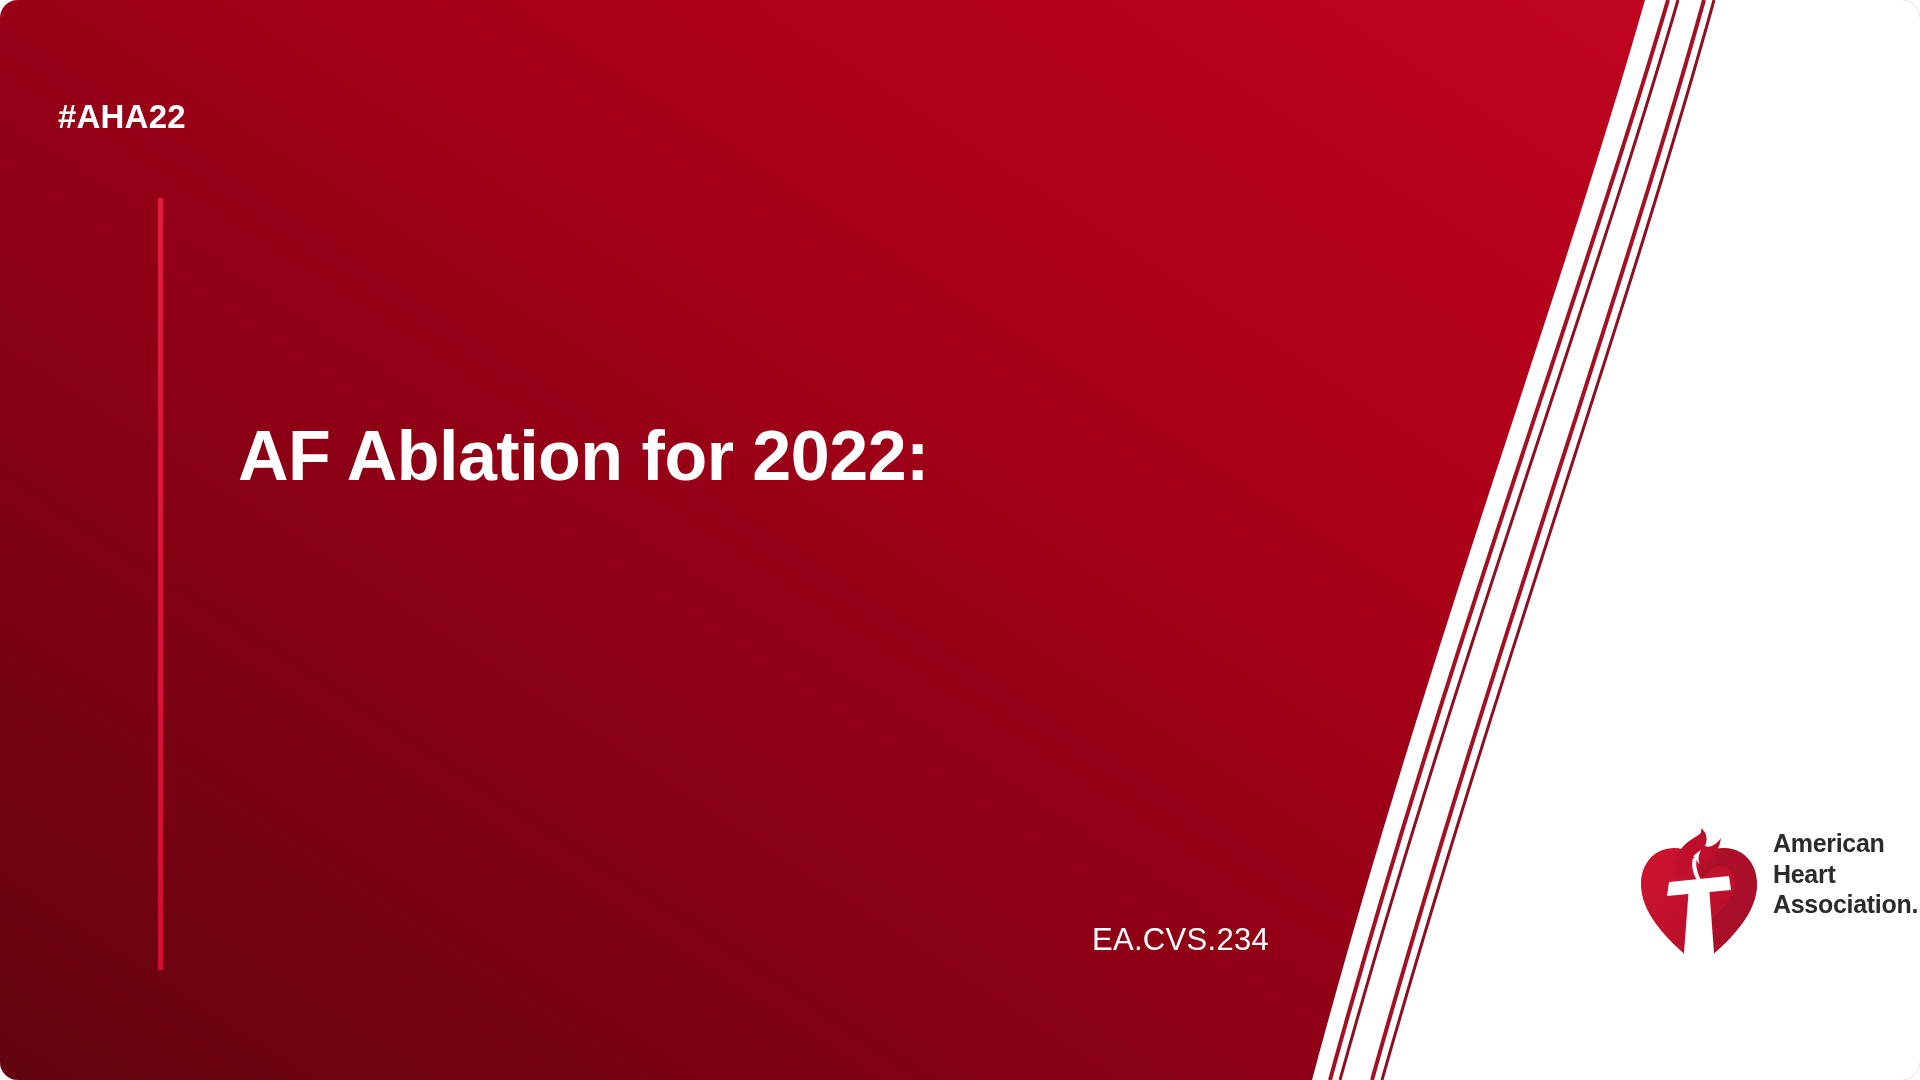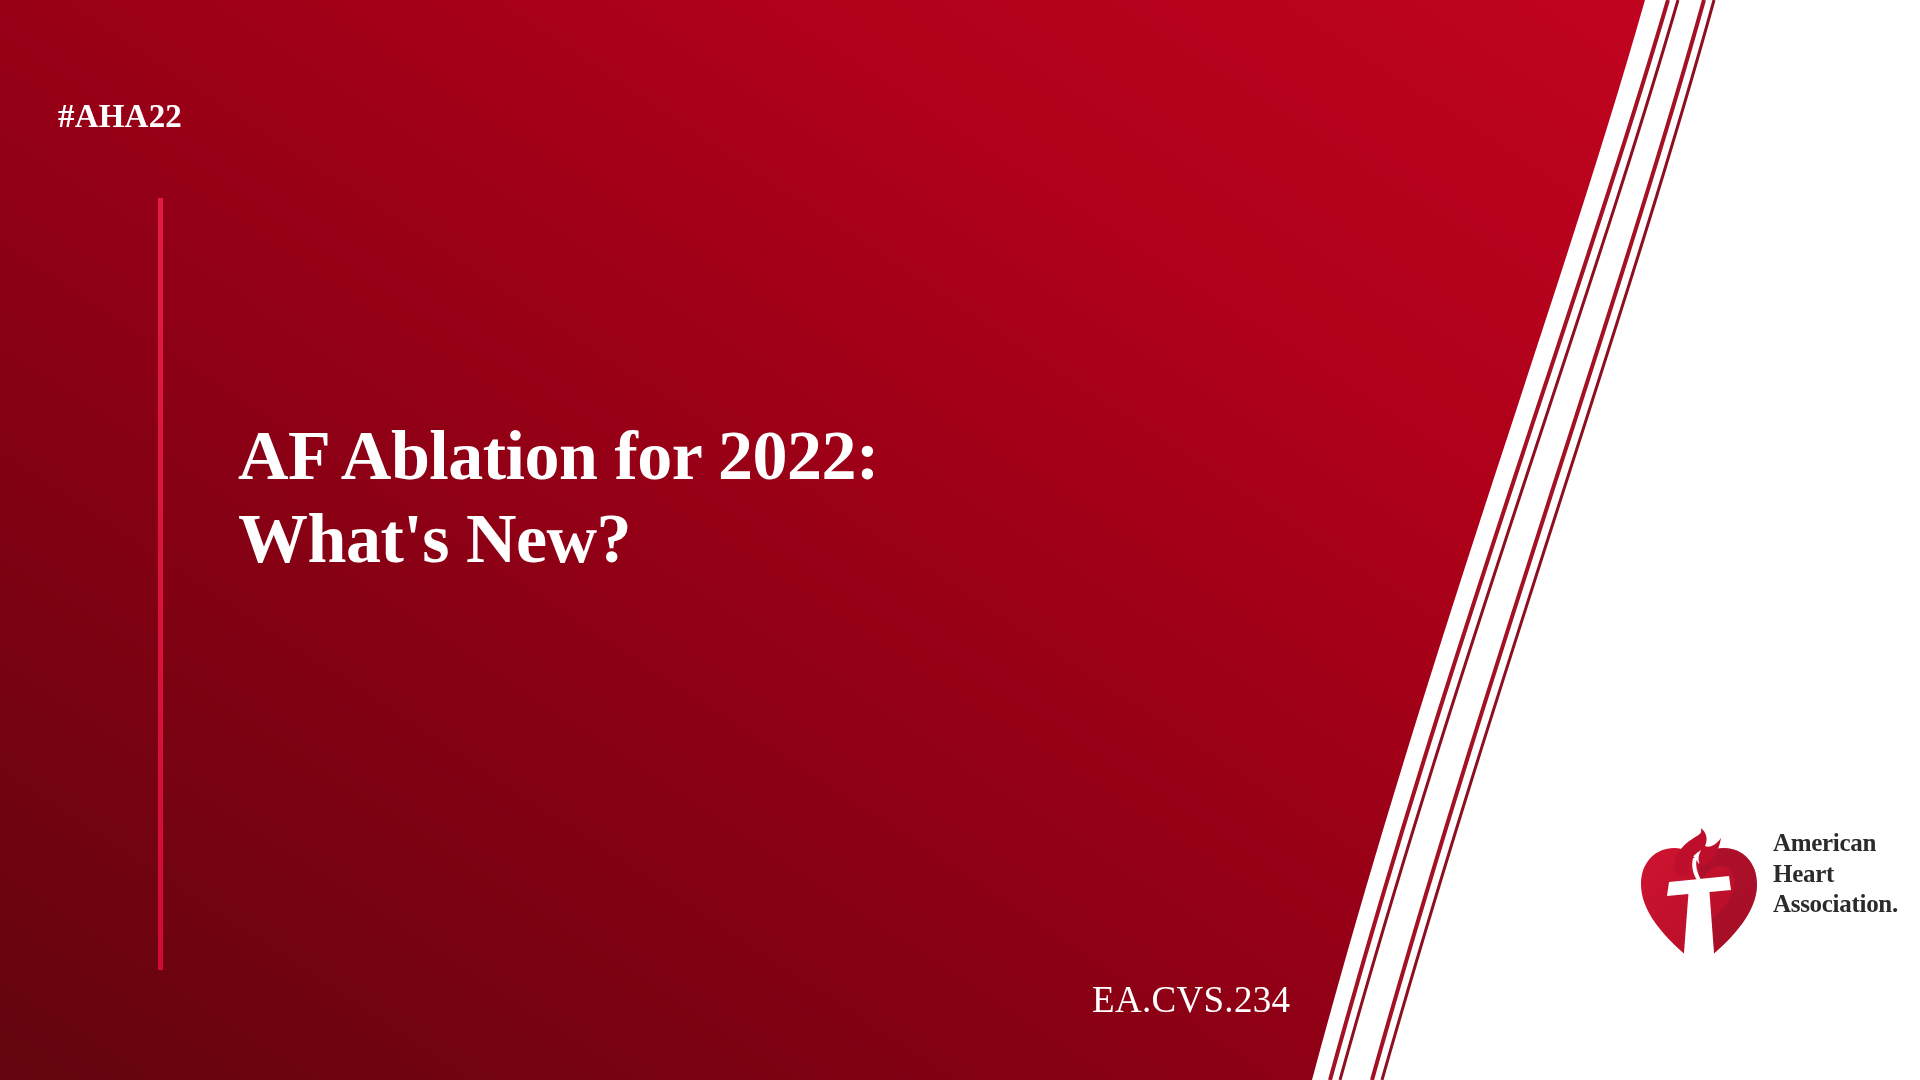--- a/index.html
+++ b/index.html
@@ -7,21 +7,22 @@
     margin: 0;
     padding: 0;
     background: #ffffff;
   }
   #slide {
     position: relative;
     width: 1920px;
     height: 1080px;
     overflow: hidden;
     background: #d946ef;
-    font-family: Liberation Serif, serif;
+    font-family: Liberation Sans, sans-serif;
+    border-radius: 18px;
     -webkit-font-smoothing: antialiased;
   }
 
   
   #bg-svg {
     position: absolute;
     left: 0; top: 0;
     width: 1920px;
     height: 1080px;
     display: block;
@@ -52,22 +53,22 @@
     font-weight: 700;
     line-height: 1.18;
     letter-spacing: -0.5px;
     white-space: nowrap;
   }
 
   
   #session-code {
     position: absolute;
     left: 1092px;
-    top: 978px;
-    font-size: 37px;
+    top: 922px;
+    font-size: 31px;
     font-weight: 400;
     color: #ffffff;
     letter-spacing: 0.3px;
     white-space: nowrap;
   }
 
   
   #aha-logo {
     position: absolute;
     left: 1639px;
@@ -124,21 +125,20 @@
 
     <path d="M1714,0 C1628,312 1500,665 1382,1080" fill="none" stroke="#8E1020" stroke-width="3"></path>
 
     <rect x="158" y="198" width="5" height="772" fill="url(#accentGrad)"></rect>
   </svg>
 
   <div id="hashtag">#AHA22</div>
 
   <div id="title-block">
     <div class="title-line">AF Ablation for 2022:</div>
-    <div class="title-line">What's New?</div>
   </div>
 
   <div id="session-code">EA.CVS.234</div>
 
   <div id="aha-logo">
 
     <svg id="aha-mark" viewBox="0 0 120 140">
       <defs>
         <linearGradient id="heartGrad" x1="0" y1="0" x2="1" y2="1">
           <stop offset="0%" stop-color="#CE1430"></stop>

